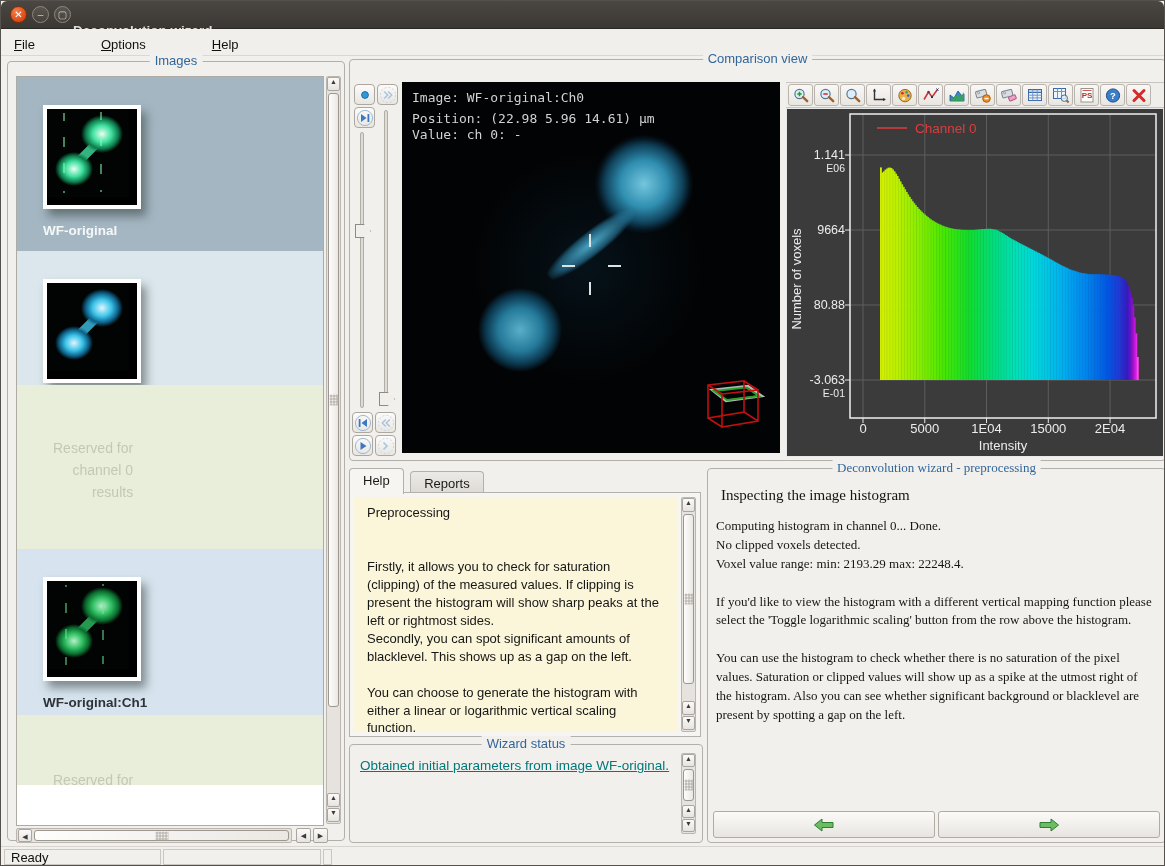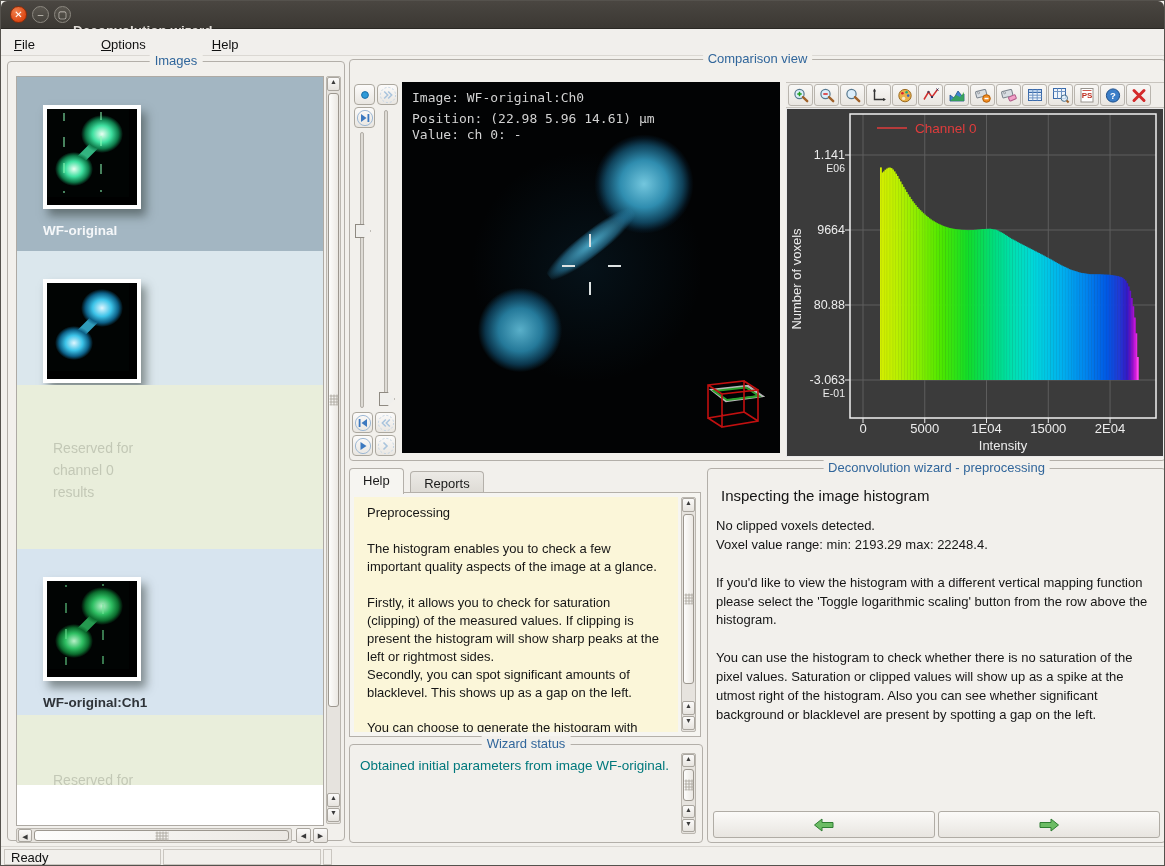--- a/index.html
+++ b/index.html
@@ -27,21 +27,21 @@
   .groupbox{position:absolute;border:1px solid #b3afa9;border-radius:4px;}
   .group-legend{position:absolute;top:-9px;left:50%;transform:translateX(-50%);
     background:#f2f0ec;padding:0 5px;font-size:13px;color:#31669b;white-space:nowrap;}
   
   #images-viewport{position:absolute;left:8px;top:14px;width:306px;height:748px;
     border:1px solid #aeaaa4;background:#fff;overflow:hidden;}
   .img-item{position:relative;width:100%;overflow:hidden;}
   .thumb{position:absolute;left:26px;top:28px;width:90px;height:96px;background:#000;
     border:4px solid #fff;box-shadow:5px 7px 9px rgba(40,50,45,.5);}
   .img-label{position:absolute;left:26px;top:146px;font-size:13.5px;font-weight:bold;}
-  .reserved-text{position:absolute;left:36px;font-size:14px;line-height:22px;}
+  .reserved-text{position:absolute;left:36px;font-size:14px;line-height:22px;text-align:right;}
   
   .sb{position:absolute;background:#e6e3de;border:1px solid #bbb7b0;box-sizing:border-box;border-radius:2px;}
   .sb-btn{position:absolute;background:linear-gradient(#fbfaf9,#e7e4df);border:1px solid #aaa69f;
     box-sizing:border-box;border-radius:2px;font-size:7px;color:#3a3a3a;text-align:center;}
   .sb-thumb{position:absolute;background:linear-gradient(90deg,#fdfdfc,#ebe8e3);
     border:1px solid #9c978f;box-sizing:border-box;border-radius:3px;}
   .grip{position:absolute;left:50%;top:50%;transform:translate(-50%,-50%);width:9px;height:11px;
     background-image:radial-gradient(#b0aca4 1px,transparent 1.1px);background-size:3px 3px;}
   .grip-h{width:13px;height:9px;}
   
@@ -638,56 +638,56 @@
           </svg></div>
     </div>
 
     <div id="help-tabs-box">
       <span class="tab tab-active">Help</span>
       <span class="tab tab-inactive">Reports</span>
       <div id="help-content">
         <div id="help-text">
             <div>Preprocessing</div>
             <div style="height: 18px;"></div>
-            <div>The histogram enables you to check a few important quality aspects of the image at a glance.</div>
             <div style="height: 18px;"></div>
             <div>Firstly, it allows you to check for saturation (clipping) of the measured values. If clipping is present the histogram will show sharp peaks at the left or rightmost sides.</div>
             <div>Secondly, you can spot significant amounts of blacklevel. This shows up as a gap on the left.</div>
             <div style="height: 18px;"></div>
             <div>You can choose to generate the histogram with either a linear or logarithmic vertical scaling function.</div>
           </div>
         <div class="sb" style="right:4px;top:4px;width:15px;bottom:4px;">
           <div class="sb-btn" style="left:0;top:0;width:13px;height:14px;">▲</div>
           <div class="sb-thumb" style="top:16px;left:1px;right:1px;height:170px;">
               <div class="grip"></div>
             </div>
           <div class="sb-btn" style="left:0;bottom:16px;width:13px;height:14px;">▲</div>
           <div class="sb-btn" style="left:0;bottom:1px;width:13px;height:14px;">▼</div>
         </div>
       </div>
     </div>
 
     <div class="groupbox" style="left:348px;top:688px;width:352px;height:97px;">
       <span class="group-legend">Wizard status</span>
-      <div id="wizard-status-text" style="color: rgb(0, 120, 124);">Obtained initial parameters from image WF-original.</div>
+      <div id="wizard-status-text" style="color: rgb(0, 120, 124); text-decoration: underline;">Obtained initial parameters from image WF-original.</div>
       <div class="sb" style="right:6px;top:8px;width:15px;bottom:8px;">
         <div class="sb-btn" style="left:0;top:0;width:13px;height:13px;">▲</div>
         <div class="sb-thumb" style="top:15px;left:1px;right:1px;height:32px;">
             <div class="grip"></div>
           </div>
         <div class="sb-btn" style="left:0;bottom:15px;width:13px;height:13px;">▲</div>
         <div class="sb-btn" style="left:0;bottom:1px;width:13px;height:13px;">▼</div>
       </div>
     </div>
 
-    <div class="groupbox" style="left:706px;top:412px;width:457px;height:373px;">
+    <div class="groupbox" style="left:706px;top:412px;width:457px;height:373px;font-family:Liberation Serif, serif;">
       <span class="group-legend">Deconvolution wizard - preprocessing</span>
       <div id="wiz-heading">Inspecting the image histogram</div>
       <div id="wiz-body">
           <div class="wiz-para">
+            <div>Computing histogram in channel 0... Done.</div>
             <div>No clipped voxels detected.</div>
             <div>Voxel value range: min: 2193.29 max: 22248.4.</div>
           </div>
           <div class="wiz-para">
             <div>If you'd like to view the histogram with a different vertical mapping function please select the 'Toggle logarithmic scaling' button from the row above the histogram.</div>
           </div>
           <div class="wiz-para">
             <div>You can use the histogram to check whether there is no saturation of the pixel values. Saturation or clipped values will show up as a spike at the utmost right of the histogram. Also you can see whether significant background or blacklevel are present by spotting a gap on the left.</div>
           </div>
         </div>

